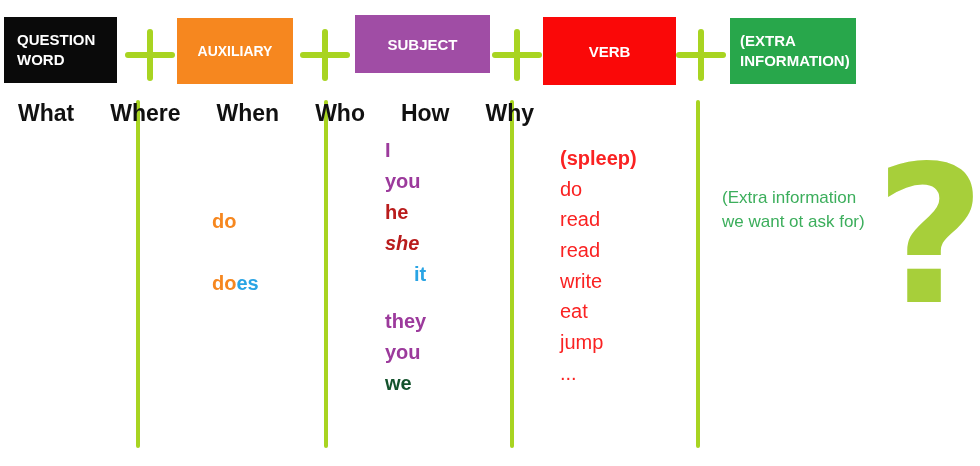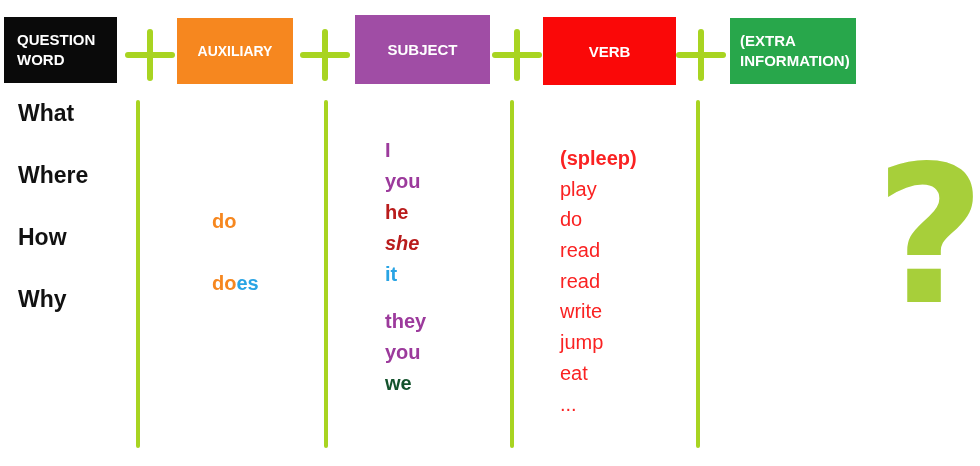--- a/index.html
+++ b/index.html
@@ -11,21 +11,21 @@
   .stage { position: absolute; inset: 0; }
 
   
   .hbox {
     position: absolute; color: #ffffff; font-weight: bold;
     display: flex; align-items: center;
   }
   .hbox.centered { justify-content: center; text-align: center; }
   .box-qword  { left: 4px;   top: 17px; width: 113px; height: 66px; background: var(--black_box); font-size: 15px; padding-left: 13px; line-height: 1.35; }
   .box-aux    { left: 177px; top: 18px; width: 116px; height: 66px; background: var(--orange); font-size: 14px; }
-  .box-subj   { left: 355px; top: 15px; width: 135px; height: 69px; background: var(--purple_box); font-size: 15px; }
+  .box-subj   { left: 355px; top: 15px; width: 135px; height: 58px; background: var(--purple_box); font-size: 15px; }
   .box-verb   { left: 543px; top: 17px; width: 133px; height: 68px; background: var(--red_box); font-size: 15px; }
   .box-extra  { left: 730px; top: 18px; width: 126px; height: 66px; background: var(--green_box); font-size: 15px; padding-left: 10px; line-height: 1.35; }
 
   
   .plus { position: absolute; width: 50px; height: 52px; }
   .plus::before, .plus::after { content: ""; position: absolute; background: var(--lime); border-radius: 3px; }
   .plus::before { left: 0; right: 0; top: 23px; height: 6px; }
   .plus::after  { left: 22px; width: 6px; top: 0; bottom: 0; }
   .plus-1 { left: 125px; top: 29px; }
   .plus-2 { left: 300px; top: 29px; }
@@ -33,21 +33,21 @@
   .plus-4 { left: 676px; top: 29px; }
 
   
   .vline { position: absolute; width: 4px; top: 100px; height: 348px; background: var(--lime); border-radius: 2px; }
   .vline-1 { left: 136px; }
   .vline-2 { left: 324px; }
   .vline-3 { left: 510px; }
   .vline-4 { left: 696px; }
 
   
-  .qwords { position: absolute; left: 18px; top: 100px; display: flex; flex-direction: column; gap: 36px; }
+  .qwords { position: absolute; left: 18px; top: 100px; display: flex; flex-direction: row; gap: 36px; }
   .qword { height: 26px; line-height: 26px; font-size: 23px; font-weight: bold; color: var(--text_black); }
 
   
   .aux-word { position: absolute; left: 212px; font-size: 20px; font-weight: bold; color: var(--orange); }
   .aux-do   { top: 210px; }
   .aux-does { top: 272px; }
   .aux-es   { color: var(--text_blue); }
 
   
   .subjects { position: absolute; left: 385px; top: 135px; font-size: 20px; font-weight: bold; }
@@ -102,46 +102,49 @@
   </div>
 
   <div class="vline vline-1"></div>
   <div class="vline vline-2"></div>
   <div class="vline vline-3"></div>
   <div class="vline vline-4"></div>
 
   <div class="qwords">
     <div class="qword">What</div>
     <div class="qword">Where</div>
+    <div class="qword">When</div>
+    <div class="qword">Who</div>
     <div class="qword">How</div>
     <div class="qword">Why</div>
   </div>
 
   <div class="aux-word aux-do">do</div>
   <div class="aux-word aux-does"><span>do</span><span class="aux-es">es</span></div>
 
   <div class="subjects">
     <div style="color: rgb(156, 58, 156);">I</div>
     <div style="color: rgb(156, 58, 156);">you</div>
     <div style="color: #b91c1c;">he</div>
     <div style="color: #b91c1c; font-style: italic;">she</div>
-    <div style="color: rgb(41, 164, 228);">it</div>
+    <div style="color: rgb(41, 164, 228); text-align: right;">it</div>
     <div style="color: rgb(156, 58, 156); margin-top: 16px;">they</div>
     <div style="color: rgb(156, 58, 156);">you</div>
     <div style="color: #14532d;">we</div>
   </div>
 
   <div class="verbs">
     <div class="verb-heading">(spleep)</div>
-    <div>play</div>
     <div>do</div>
     <div>read</div>
     <div>read</div>
     <div>write</div>
+    <div>eat</div>
     <div>jump</div>
-    <div>eat</div>
     <div>...</div>
   </div>
 
+  <div class="extra-note">(Extra information
+we want ot ask for)</div>
 
   <div class="qmark">?</div>
 
 </div>
 
 </body></html>

